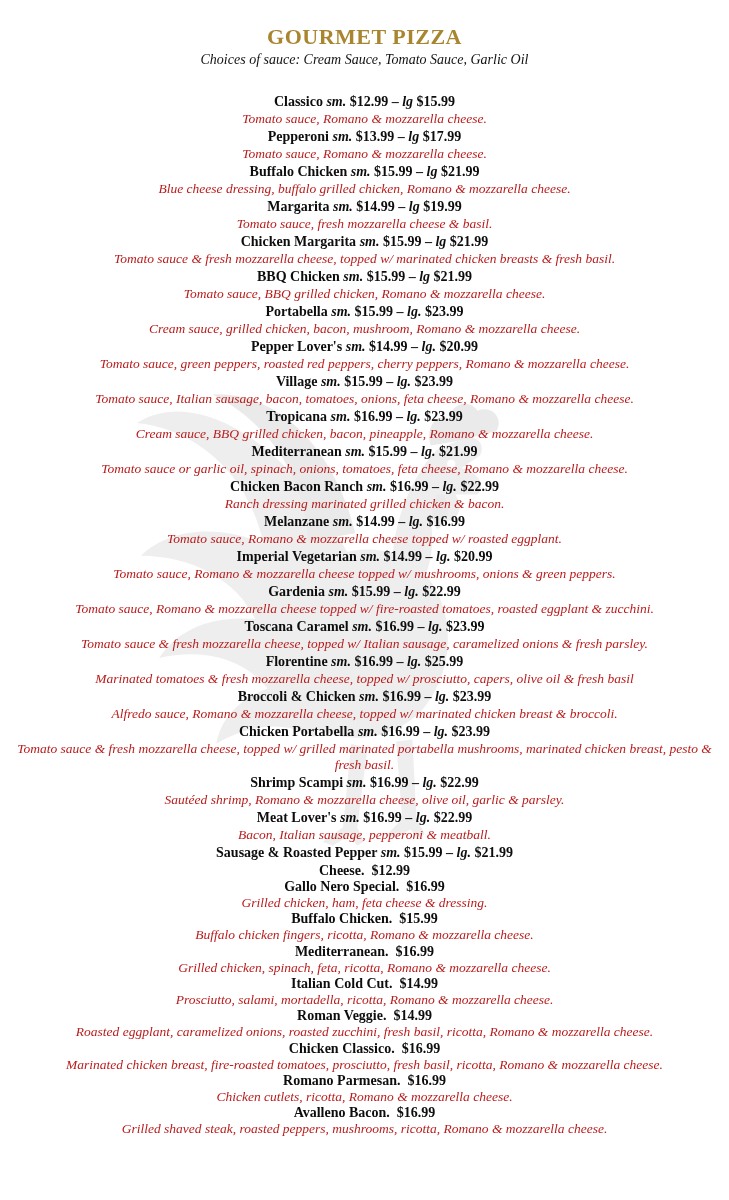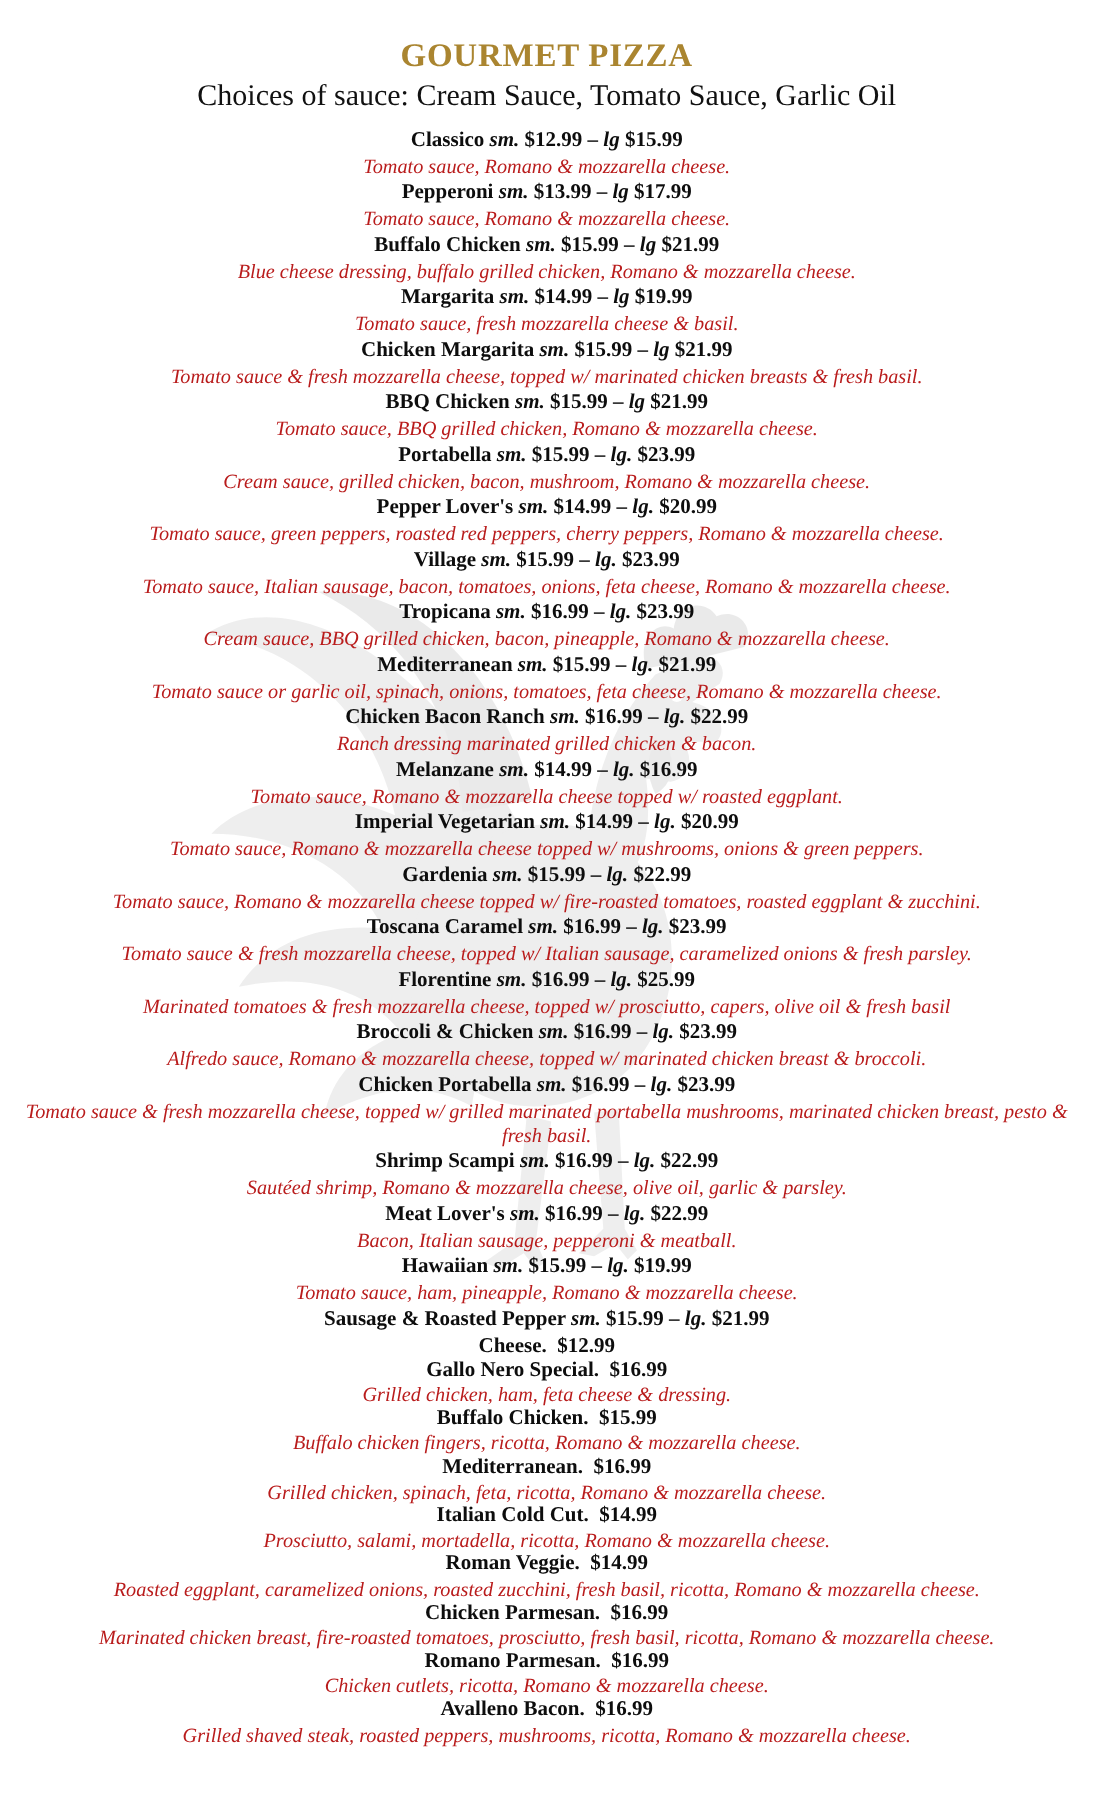--- a/index.html
+++ b/index.html
@@ -14,21 +14,21 @@
   .watermark{
     position:absolute;left:118px;top:370px;width:450px;height:490px;
     z-index:0;opacity:.42;
   }
   .content{position:relative;z-index:1;padding:24px 12px 0 12px;text-align:center;}
   .section-title{
     font-size:22px;font-weight:bold;color:#aa8530;
     text-align:center;margin:0;letter-spacing:.5px;line-height:1.15;
   }
   .subtitle{
-    font-size:20px;margin:3px 0 10px 0;line-height:1.2;
+    font-style:italic;font-size:14px;margin:3px 0 25px 0;line-height:1.2;
   }
   .items{width:100%;}
   .menu-item{margin:0 0 1px 0;text-align:center;}
   .item-title{
     font-size:14px;font-weight:bold;line-height:1.2;color:#0d0d0d;
   }
   .item-title .sz{font-style:italic;}
   .item-desc{
     font-style:italic;font-size:13.5px;line-height:1.2;color:#b91c1c;
     margin-bottom:2px;
@@ -168,24 +168,20 @@
   <div class="menu-item">
     <div class="item-title"><span>Shrimp Scampi</span> <span class="sz">sm.</span> <span>$16.99</span> <span>–</span> <span class="sz">lg.</span> <span>$22.99</span></div>
     <div class="item-desc">Sautéed shrimp, Romano &amp; mozzarella cheese, olive oil, garlic &amp; parsley.</div>
   </div>
 
   <div class="menu-item">
     <div class="item-title"><span>Meat Lover's</span> <span class="sz">sm.</span> <span>$16.99</span> <span>–</span> <span class="sz">lg.</span> <span>$22.99</span></div>
     <div class="item-desc">Bacon, Italian sausage, pepperoni &amp; meatball.</div>
   </div>
 
-  <div class="menu-item">
-    <div class="item-title"><span>Hawaiian</span> <span class="sz">sm.</span> <span>$15.99</span> <span>–</span> <span class="sz">lg.</span> <span>$19.99</span></div>
-    <div class="item-desc">Tomato sauce, ham, pineapple, Romano &amp; mozzarella cheese.</div>
-  </div>
 
   <div class="menu-item">
     <div class="item-title"><span>Sausage &amp; Roasted Pepper</span> <span class="sz">sm.</span> <span>$15.99</span> <span>–</span> <span class="sz">lg.</span> <span>$21.99</span></div>
 
   </div>
 </div>
     </section>
 
     <section class="section-calzone">
       <div class="items">
@@ -213,21 +209,21 @@
     <div class="item-title"><span>Italian Cold Cut.</span>&nbsp; <span>$14.99</span></div>
     <div class="item-desc">Prosciutto, salami, mortadella, ricotta, Romano &amp; mozzarella cheese.</div>
   </div>
 
   <div class="menu-item">
     <div class="item-title"><span>Roman Veggie.</span>&nbsp; <span>$14.99</span></div>
     <div class="item-desc">Roasted eggplant, caramelized onions, roasted zucchini, fresh basil, ricotta, Romano &amp; mozzarella cheese.</div>
   </div>
 
   <div class="menu-item">
-    <div class="item-title"><span>Chicken Parmesan.</span>&nbsp; <span>$16.99</span></div>
+    <div class="item-title"><span>Chicken Classico.</span>&nbsp; <span>$16.99</span></div>
     <div class="item-desc">Marinated chicken breast, fire-roasted tomatoes, prosciutto, fresh basil, ricotta, Romano &amp; mozzarella cheese.</div>
   </div>
 
   <div class="menu-item">
     <div class="item-title"><span>Romano Parmesan.</span>&nbsp; <span>$16.99</span></div>
     <div class="item-desc">Chicken cutlets, ricotta, Romano &amp; mozzarella cheese.</div>
   </div>
 
   <div class="menu-item">
     <div class="item-title"><span>Avalleno Bacon.</span>&nbsp; <span>$16.99</span></div>

